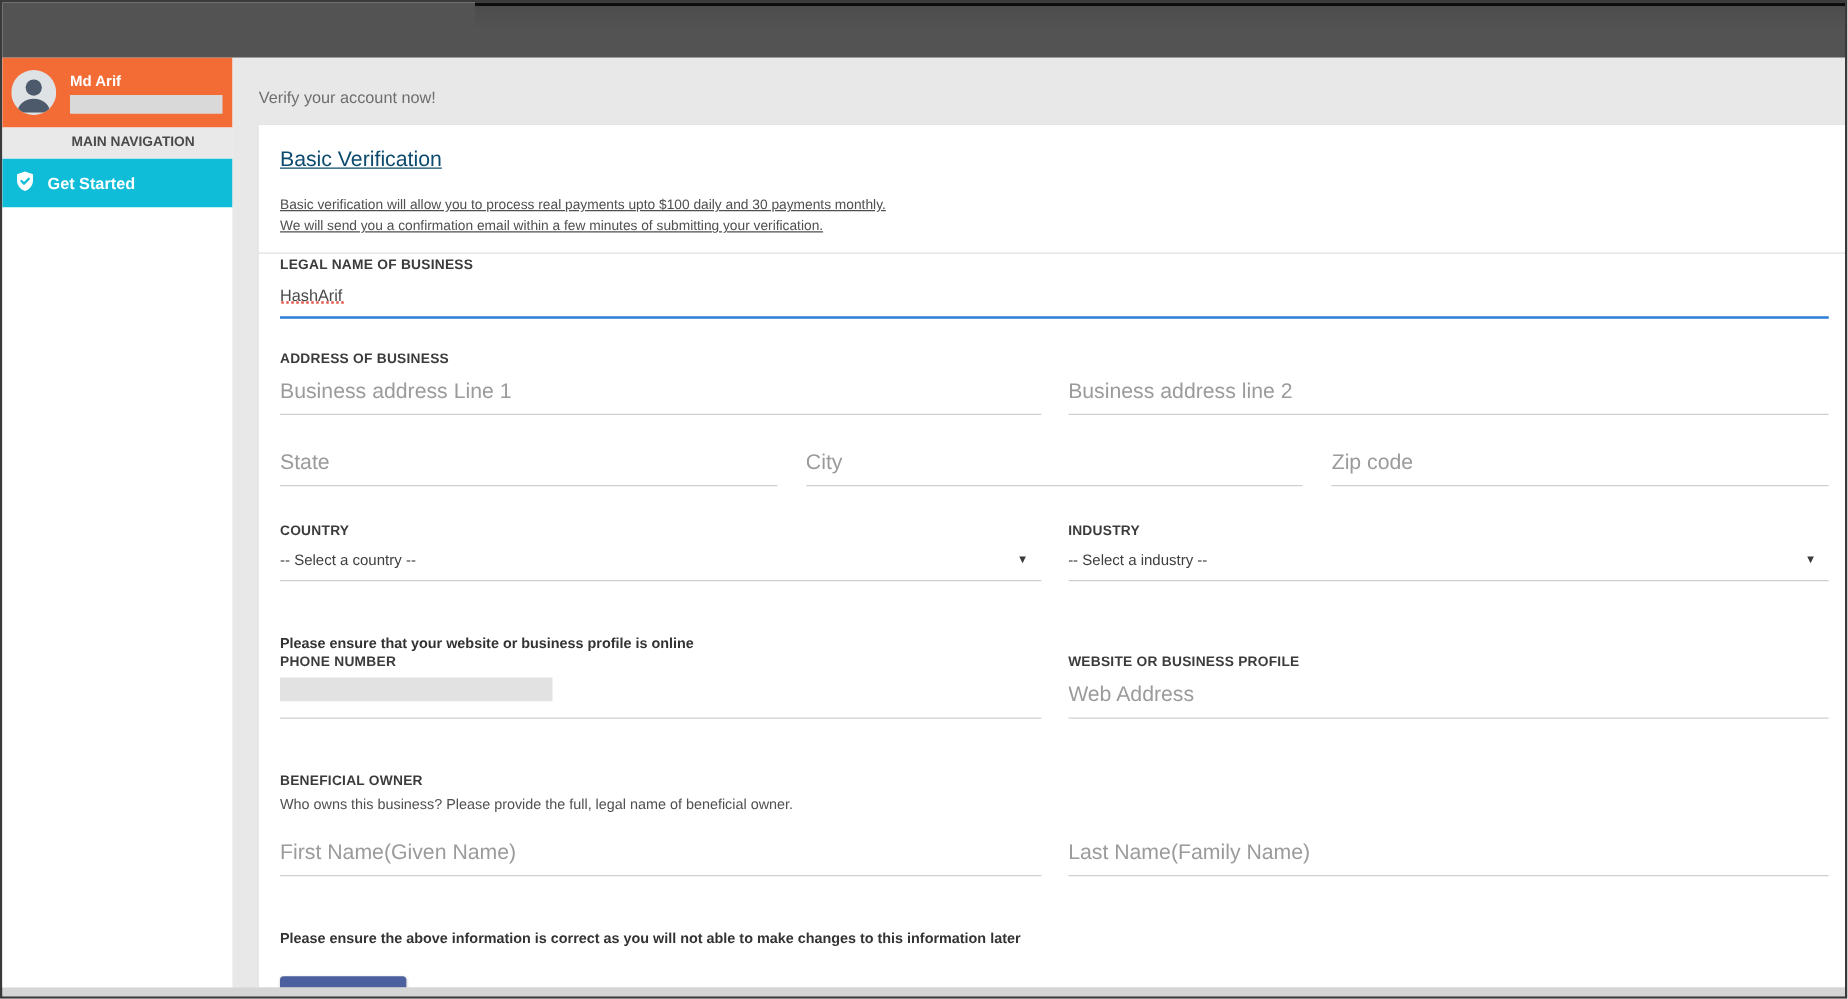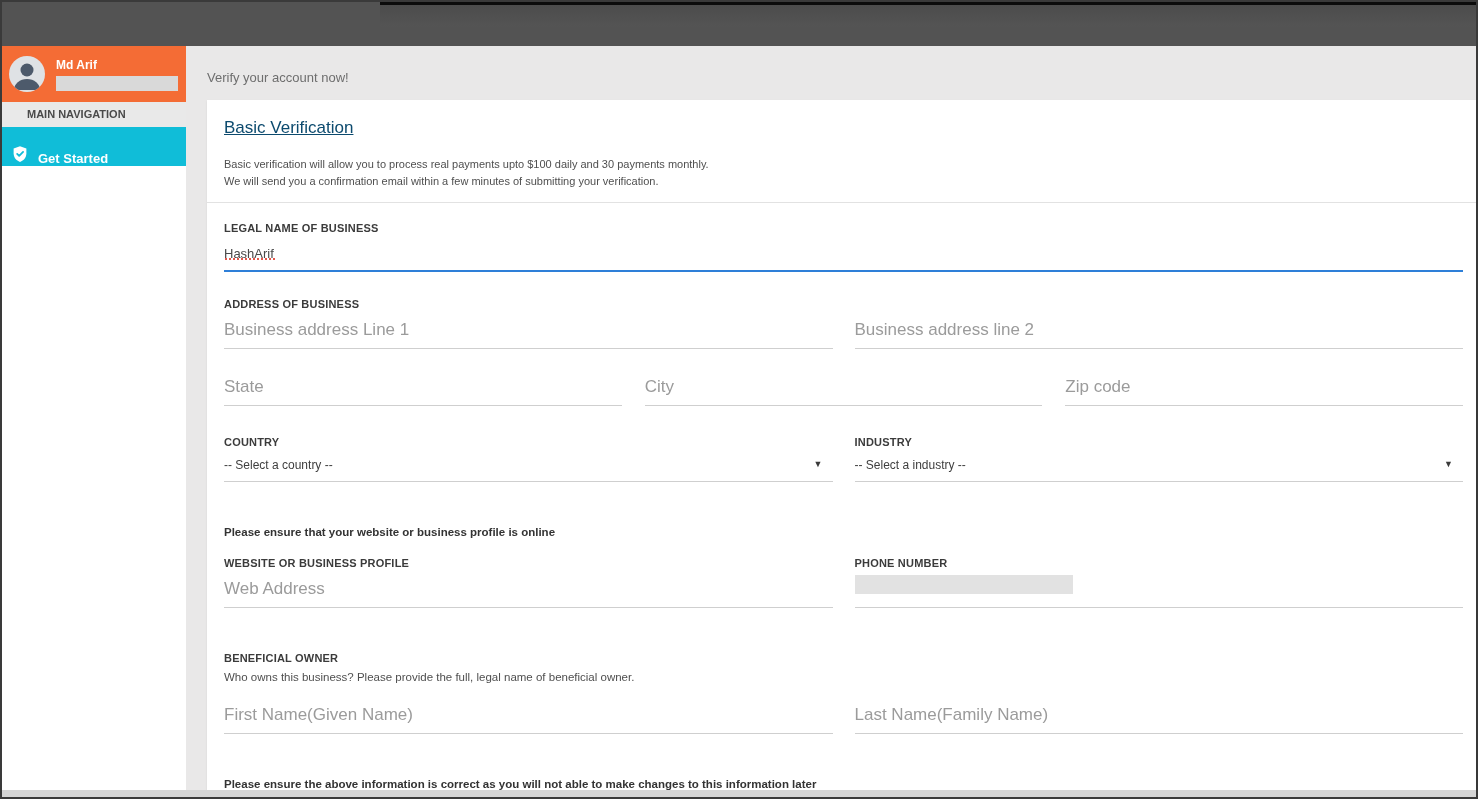--- a/index.html
+++ b/index.html
@@ -19,34 +19,34 @@
   .layout { flex:1 1 auto; display:flex; min-height:0; }
 
   
   .sidebar { width:184px; flex:0 0 auto; background:#ffffff; display:flex; flex-direction:column; }
   .profile { height:56px; background:#f46c35; display:flex; align-items:center; padding-left:7px; flex:0 0 auto; }
   .avatar { width:36px; height:36px; flex:0 0 auto; }
   .profile-info { margin-left:11px; }
   .profile-name { color:#ffffff; font-weight:bold; font-size:12px; margin-bottom:4px; }
   .profile-redacted { width:122px; height:15px; background:#d9d9d9; }
   .nav-header { height:25px; line-height:25px; background:#e9e9e9; color:#4a4a4a;
-                font-size:11px; font-weight:bold; padding-left:25px; flex:0 0 auto; }
+                font-size:11px; font-weight:bold; padding-left:25px; flex:0 0 auto;text-align:center; }
   .nav-item { height:39px; background:#10bdd8; color:#ffffff; font-weight:bold; font-size:13px;
-              display:flex; align-items:flex-end; gap:9px; padding-left:9px; cursor:pointer; flex:0 0 auto; }
+              display:flex; align-items:center; gap:9px; padding-left:9px; cursor:pointer; flex:0 0 auto; }
   .sidebar-fill { flex:1 1 auto; background:#fff; }
 
   
   .content { flex:1 1 auto; background:#e9e8e8; display:flex; flex-direction:column; min-width:0; }
   .content-banner { padding:24px 0 15px 21px; color:#6e6e6e; font-size:13px; flex:0 0 auto; }
   .card { background:#ffffff; margin-left:21px; flex:1 1 auto; overflow:hidden;
           box-shadow:0 1px 2px rgba(0,0,0,0.08); }
 
   .card-head { padding:18px 17px 0 17px; }
   .card-title { font-size:17px; font-weight:normal; color:#0c4a6e; margin-bottom:19px;text-decoration:underline; }
-  .card-sub { font-size:11px; color:#4f4f4f; line-height:1.4; margin-bottom:2px; }
+  .card-sub { font-size:11px; color:#4f4f4f; line-height:1.4; margin-bottom:2px;text-decoration:underline; }
   .card-divider { border-bottom:1px solid #e2e2e2; margin-top:12px; }
 
   .form { padding:0 13px 0 17px; }
   .field-label { font-size:11px; font-weight:bold; color:#3b3b3b; letter-spacing:.2px; }
   .note-bold { font-size:11.5px; font-weight:bold; color:#333; }
 
   .grid-2 { display:grid; grid-template-columns:1fr 1fr; column-gap:22px; }
   .grid-3 { display:grid; grid-template-columns:1fr 1fr 1fr; column-gap:23px; }
 
   input.line-input { width:100%; border:none; border-bottom:1px solid #cfcfcf; background:transparent;
@@ -60,21 +60,21 @@
               border-bottom:2px dotted #e2574c; pointer-events:none; }
 
   .select-display { display:flex; justify-content:space-between; align-items:center;
                     border-bottom:1px solid #cfcfcf; padding-bottom:9px; cursor:pointer;gap:33px; }
   .select-text { font-size:12px; color:#3e3e3e; }
   .select-arrow { font-size:9px; color:#3a3a3a; margin-right:10px; line-height:1; }
 
   .phone-wrap { position:relative; }
   .phone-redacted { position:absolute; left:0; top:-4px; width:218px; height:19px; background:#e2e2e2; }
 
-  .m-top-20 { margin-top:19px; }
+  .m-top-20 { margin-top:3px; }
   .m-top-10 { margin-top:10px; }
   .m-top-28 { margin-top:28px; }
   .m-top-30 { margin-top:30px; }
   .m-top-33 { margin-top:26px; }
   .m-top-44 { margin-top:44px; }
   .m-top-22 { margin-top:22px; }
   .m-top-24 { margin-top:24px; }
   .desc-text { font-size:11.5px; color:#4f4f4f; margin-top:7px; }
 
   .verify-btn { display:inline-block; background:#4c5f9e; color:#ffffff; border:none; border-radius:3px;
@@ -182,29 +182,29 @@
                 <span class="select-text">-- Select a industry --</span>
                 <span class="select-arrow">▼</span>
               </div>
             </div>
           </div>
 
           <div class="note-bold m-top-44">Please ensure that your website or business profile is online</div>
 
           <div class="grid-2 m-top-20">
             <div>
-              <div class="field-label">WEBSITE OR BUSINESS PROFILE</div>
-              <input class="line-input m-top-10" type="text" placeholder="Web Address" style="">
-            </div>
-            <div>
               <div class="field-label">PHONE NUMBER</div>
               <div class="phone-wrap m-top-10">
                 <input class="line-input" type="text" style="">
                 <div class="phone-redacted"></div>
               </div>
+            </div>
+            <div>
+              <div class="field-label">WEBSITE OR BUSINESS PROFILE</div>
+              <input class="line-input m-top-10" type="text" placeholder="Web Address" style="">
             </div>
           </div>
 
           <div class="m-top-44">
             <div class="field-label">BENEFICIAL OWNER</div>
             <div class="desc-text">Who owns this business? Please provide the full, legal name of beneficial owner.</div>
             <div class="grid-2 m-top-22">
               <input class="line-input" type="text" placeholder="First Name(Given Name)" style="">
               <input class="line-input" type="text" placeholder="Last Name(Family Name)" style="">
             </div>

